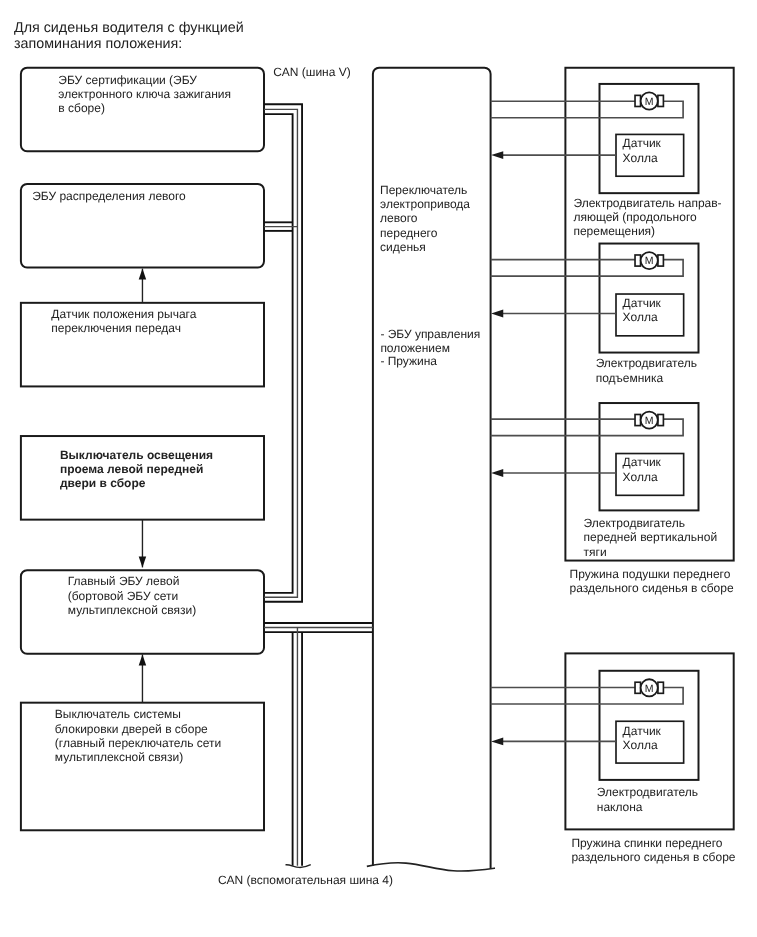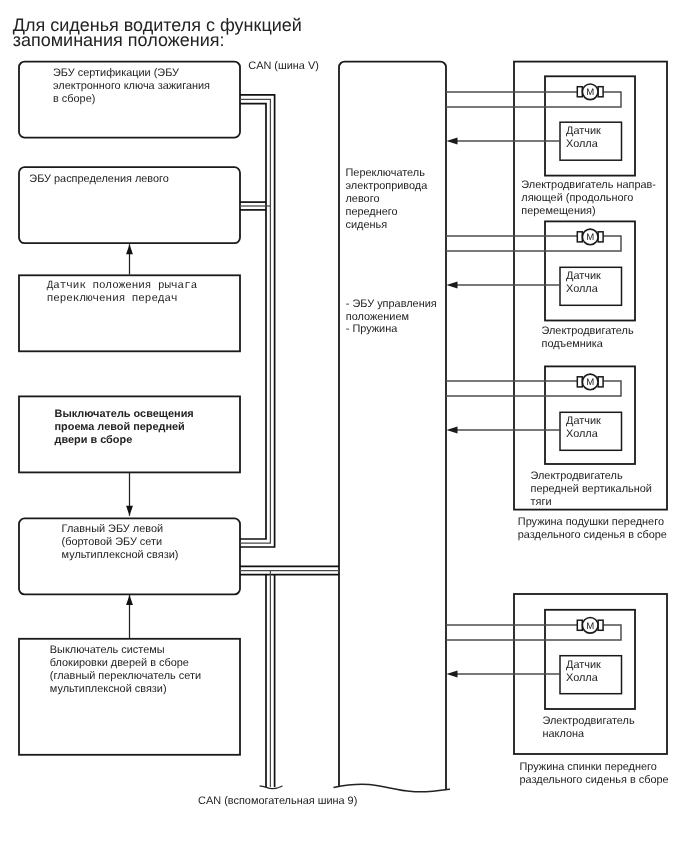--- a/index.html
+++ b/index.html
@@ -6,21 +6,21 @@
   html,body{margin:0;padding:0;background:#fff;}
   body{width:688px;height:852px;position:relative;overflow:hidden;
        font-family:"Liberation Sans",sans-serif;color:#222;
        -webkit-font-smoothing:antialiased;text-rendering:geometricPrecision;}
   .wrap{position:absolute;left:0;top:0;width:688px;height:852px;background:#fff;
         will-change:transform;}
   svg.layer{position:absolute;left:0;top:0;width:688px;height:852px;display:block;
         will-change:transform;}
   #texts{position:absolute;left:0;top:0;width:688px;height:852px;will-change:transform;}
   .txt{position:absolute;font-size:10.92px;line-height:13.0px;white-space:pre;color:#222;}
-  .txt.title{font-size:18px;line-height:14.6px;}
+  .txt.title{font-size:13px;line-height:14.6px;}
   .txt.col{line-height:12.85px;}
 </style>
 </head>
 <body>
 
 <div class="wrap">
 
   <svg class="layer" id="lines" viewBox="0 0 688 852" xmlns="http://www.w3.org/2000/svg">
       <rect x="19" y="61.6" width="221" height="76" rx="5.6" ry="5.6" fill="none" stroke="#1a1a1a" stroke-width="1.8"></rect>
       <rect x="19" y="167.2" width="221" height="76" rx="5.6" ry="5.6" fill="none" stroke="#1a1a1a" stroke-width="1.8"></rect>
@@ -95,21 +95,21 @@
 
   <div id="texts">
 
     <div class="txt title" style="left: 12.7px; top: 18.1px;">Для сиденья водителя с функцией
 запоминания положения:</div>
 
     <div class="txt" style="left: 53px; top: 67.2px;">ЭБУ сертификации (ЭБУ
 электронного ключа зажигания
 в сборе)</div>
     <div class="txt" style="left: 29.3px; top: 172.8px;">ЭБУ распределения левого</div>
-    <div class="txt" style="left: 46.7px; top: 279.7px; font-family: Liberation Mono, monospace;">Датчик положения рычага
+    <div class="txt" style="left: 46.7px; top: 279.7px;">Датчик положения рычага
 переключения передач</div>
     <div class="txt" style="left: 54.5px; top: 408px; font-weight: bold;">Выключатель освещения
 проема левой передней
 двери в сборе</div>
     <div class="txt" style="left: 61.6px; top: 522.9px;">Главный ЭБУ левой
 (бортовой ЭБУ сети
 мультиплексной связи)</div>
     <div class="txt" style="left: 49.8px; top: 643.8px;">Выключатель системы
 блокировки дверей в сборе
 (главный переключатель сети
@@ -145,15 +145,15 @@
 наклона</div>
     <div class="txt" style="left: 566px; top: 658.8px;">Датчик
 Холла</div>
 
     <div class="txt" style="left: 517.8px; top: 516.4px;">Пружина подушки переднего
 раздельного сиденья в сборе</div>
     <div class="txt" style="left: 519.5px; top: 761.2px;">Пружина спинки переднего
 раздельного сиденья в сборе</div>
 
     <div class="txt" style="left: 248.3px; top: 60px;">CAN (шина V)</div>
-    <div class="txt" style="left: 198.1px; top: 794.6px;">CAN (вспомогательная шина 9)</div>
+    <div class="txt" style="left: 198.1px; top: 794.6px;">CAN (вспомогательная шина 4)</div>
   </div>
 </div>
 
 </body></html>

